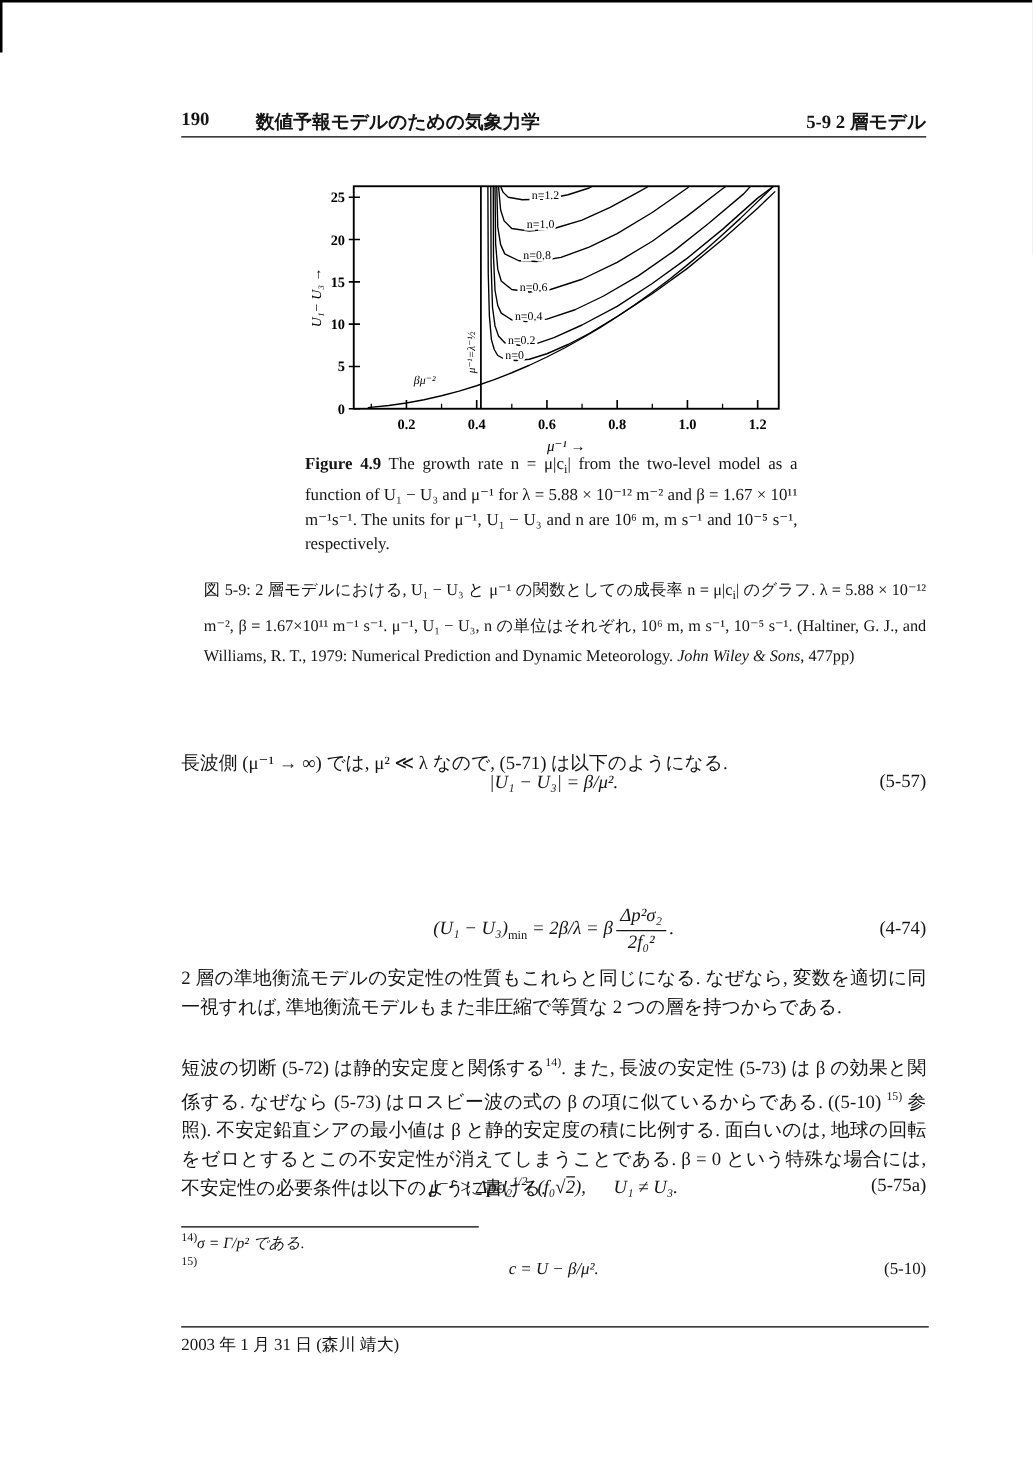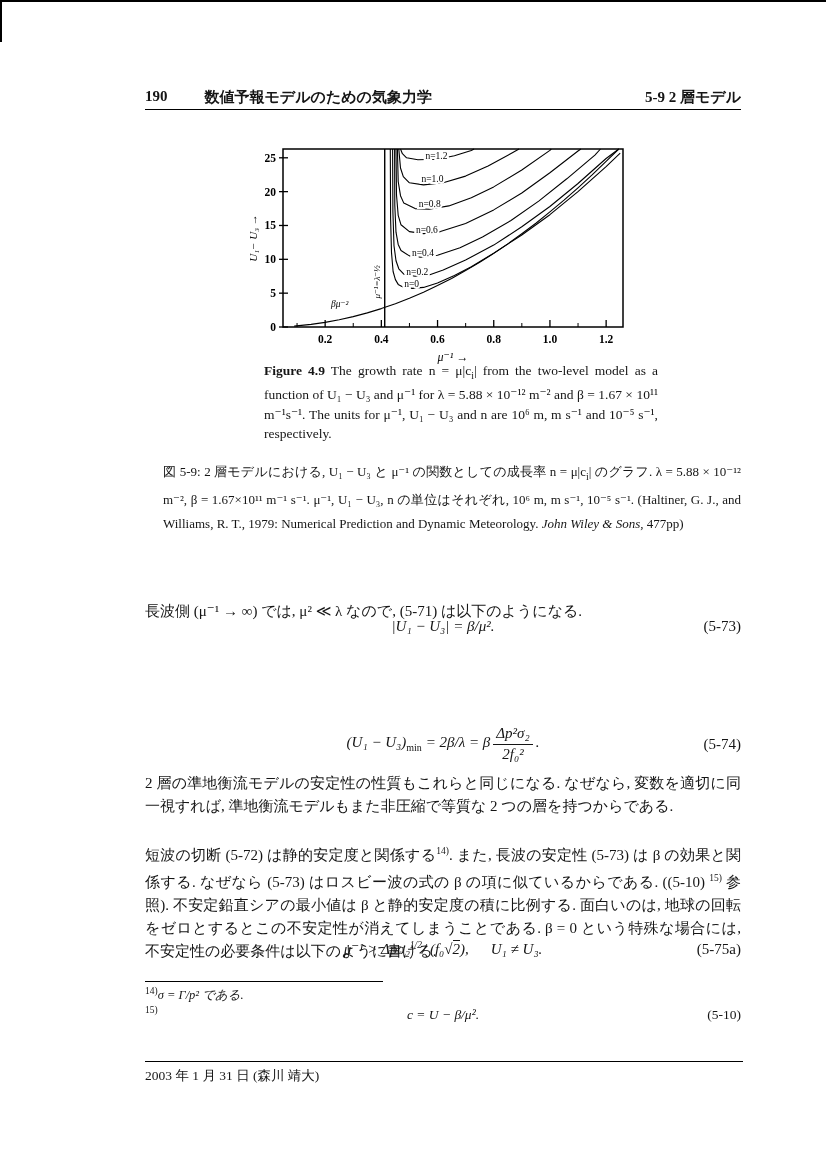--- a/index.html
+++ b/index.html
@@ -9,21 +9,21 @@
   .scan-left{position:absolute;left:0;top:0;width:2px;height:42px;background:#000;}
 
   .header{position:absolute;left:145px;top:88px;width:596px;display:flex;justify-content:space-between;
           font-weight:bold;font-size:15px;}
   .header-left{display:flex;}
   .header-title{margin-left:37px;}
   .header-rule{position:absolute;left:145px;top:109px;width:596px;border-top:1.4px solid #000;}
 
   .fig-chart{position:absolute;left:248px;top:142px;width:395px;height:228px;}
 
-  .cap-en{position:absolute;left:264px;top:361px;width:394px;font-size:13.5px;line-height:19.5px;
+  .cap-en{position:absolute;left:244px;top:361px;width:394px;font-size:13.5px;line-height:19.5px;
           text-align:justify;}
   .cap-en .tag{font-weight:bold;}
   .cap-ja{position:absolute;left:163px;top:460px;width:578px;font-size:13px;line-height:23.5px;
           text-align:justify;}
   .cap-ja .pub{font-style:italic;}
 
   .para{position:absolute;left:145px;width:596px;font-size:15px;line-height:23px;text-align:justify;}
   #para1{top:600px;}
   #para2{top:676px;}
   #para3{top:772px;}
@@ -133,29 +133,29 @@
   </div>
 
   <div class="cap-ja">
     <span>図 5-9:</span><span> 2 層モデルにおける, U₁ − U₃ と μ⁻¹ の関数としての成長率 n = μ|c</span><sub class="rsub">i</sub><span>| のグラフ. λ = 5.88 × 10⁻¹² m⁻², β = 1.67×10¹¹ m⁻¹ s⁻¹. μ⁻¹, U₁ − U₃, n の単位はそれぞれ, 10⁶ m, m s⁻¹, 10⁻⁵ s⁻¹. (Haltiner, G. J., and Williams, R. T., 1979: Numerical Prediction and Dynamic Meteorology. </span><span class="pub">John Wiley &amp; Sons</span><span>, 477pp)</span>
   </div>
 
   <div class="para" id="para1">長波側 (μ⁻¹ → ∞) では, μ² ≪ λ なので, (5-71) は以下のようになる.</div>
 
   <div class="eqrow" id="eq73">
     <span class="m">|U₁ − U₃| = β/μ².</span>
-    <span class="eqnum">(5-73)</span>
+    <span class="eqnum">(5-57)</span>
   </div>
 
 
   <div class="eqrow" id="eq74">
     <span class="m">
       <span>(U₁ − U₃)</span><sub class="rsub">min</sub><span> = 2β/λ = β</span><span class="frac"><span class="fn">Δp²σ₂</span><span class="fd">2f₀²</span></span><span>.</span>
     </span>
-    <span class="eqnum">(5-74)</span>
+    <span class="eqnum">(4-74)</span>
   </div>
 
   <div class="para" id="para3">2 層の準地衡流モデルの安定性の性質もこれらと同じになる. なぜなら, 変数を適切に同一視すれば, 準地衡流モデルもまた非圧縮で等質な 2 つの層を持つからである.</div>
 
   <div class="para" id="para4">
     <span>短波の切断 (5-72) は静的安定度と関係する</span><sup class="fnmark">14)</sup><span>. また, 長波の安定性 (5-73) は β の効果と関係する. なぜなら (5-73) はロスビー波の式の β の項に似ているからである. ((5-10) </span><sup class="fnmark">15)</sup><span> 参照). 不安定鉛直シアの最小値は β と静的安定度の積に比例する. 面白いのは, 地球の回転をゼロとするとこの不安定性が消えてしまうことである. β = 0 という特殊な場合には, 不安定性の必要条件は以下のように書ける.</span>
   </div>
 
   <div class="eqrow" id="eq75a">
     <span class="m">

